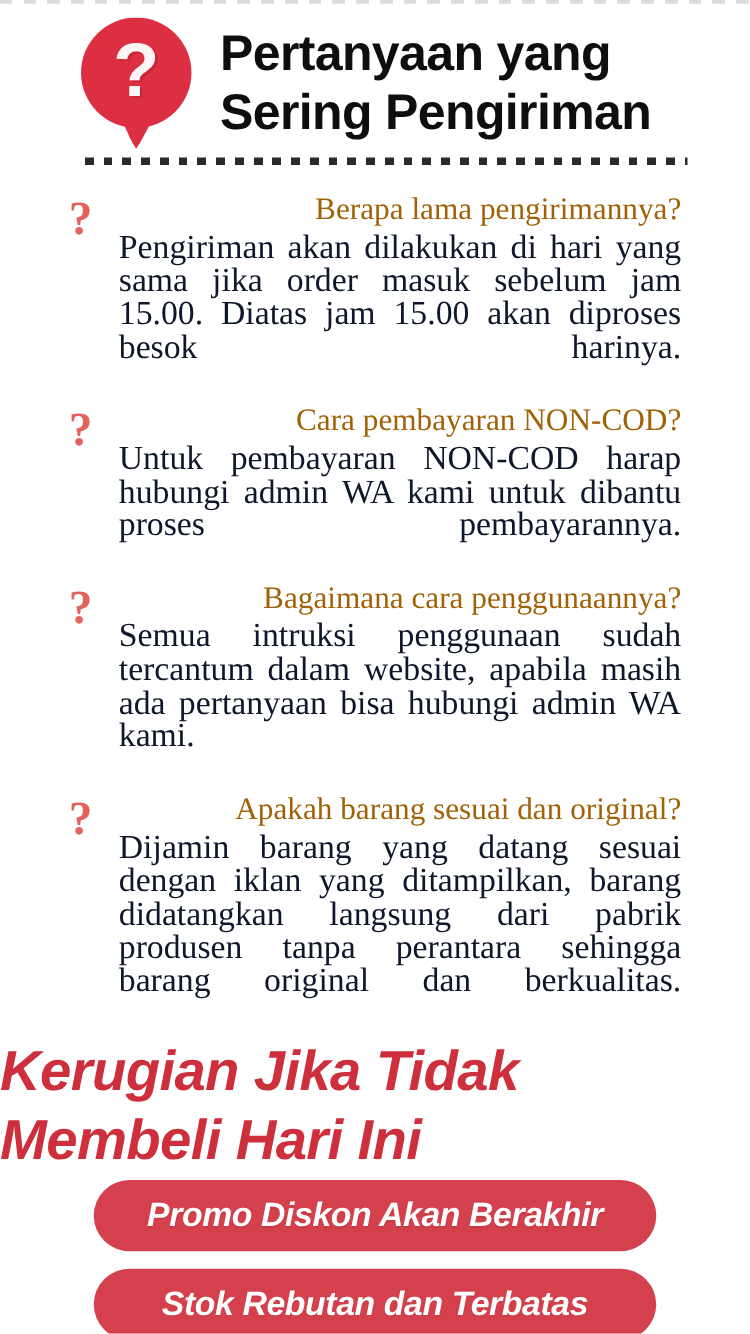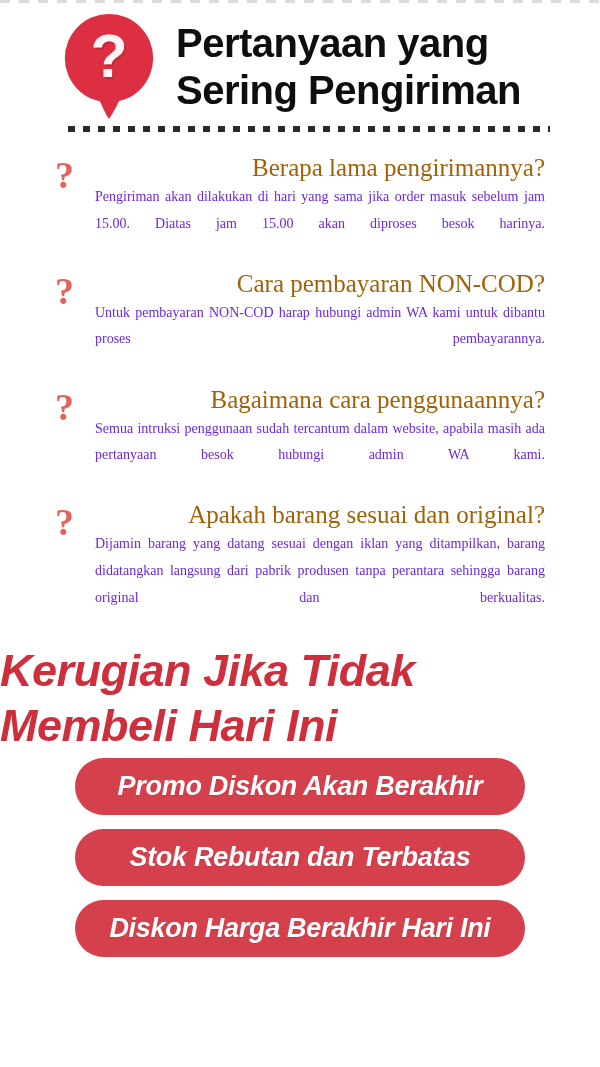--- a/index.html
+++ b/index.html
@@ -50,21 +50,21 @@
   }
   .qa{ flex:1 1 auto; width:450px; }
   .q{
     font-family:"Liberation Serif", serif;
     font-size:25px; line-height:28px; font-weight:400; color:#a16207;
     margin-bottom:2px;
     text-align:right;
   }
   .a{
     font-family:"Liberation Serif", serif;
-    font-size:14px; line-height:26.6px; color:#6d28d9;
+    font-size:27px; line-height:26.6px; color:#0f172a;
     text-align:justify;
   }
   .a::after{ content:""; display:inline-block; width:100%; } 
 
   
   .urgency-heading{
     margin-top:4px; 
     font-size:45px; line-height:1.22; font-weight:700; font-style:italic;
     color:#cd2f3c; letter-spacing:-0.5px;
   }
@@ -120,21 +120,21 @@
       <div class="qa">
         <h2 class="q">Cara pembayaran NON-COD?</h2>
         <p class="a">Untuk pembayaran NON-COD harap hubungi admin WA kami untuk dibantu proses pembayarannya.</p>
       </div>
     </div>
 
     <div class="faq-item">
       <div class="qmark">?</div>
       <div class="qa">
         <h2 class="q">Bagaimana cara penggunaannya?</h2>
-        <p class="a">Semua intruksi penggunaan sudah tercantum dalam website, apabila masih ada pertanyaan besok hubungi admin WA kami.</p>
+        <p class="a">Semua intruksi penggunaan sudah tercantum dalam website, apabila masih ada pertanyaan bisa hubungi admin WA kami.</p>
       </div>
     </div>
 
     <div class="faq-item">
       <div class="qmark">?</div>
       <div class="qa">
         <h2 class="q">Apakah barang sesuai dan original?</h2>
         <p class="a">Dijamin barang yang datang sesuai dengan iklan yang ditampilkan, barang didatangkan langsung dari pabrik produsen tanpa perantara sehingga barang original dan berkualitas.</p>
       </div>
     </div>

